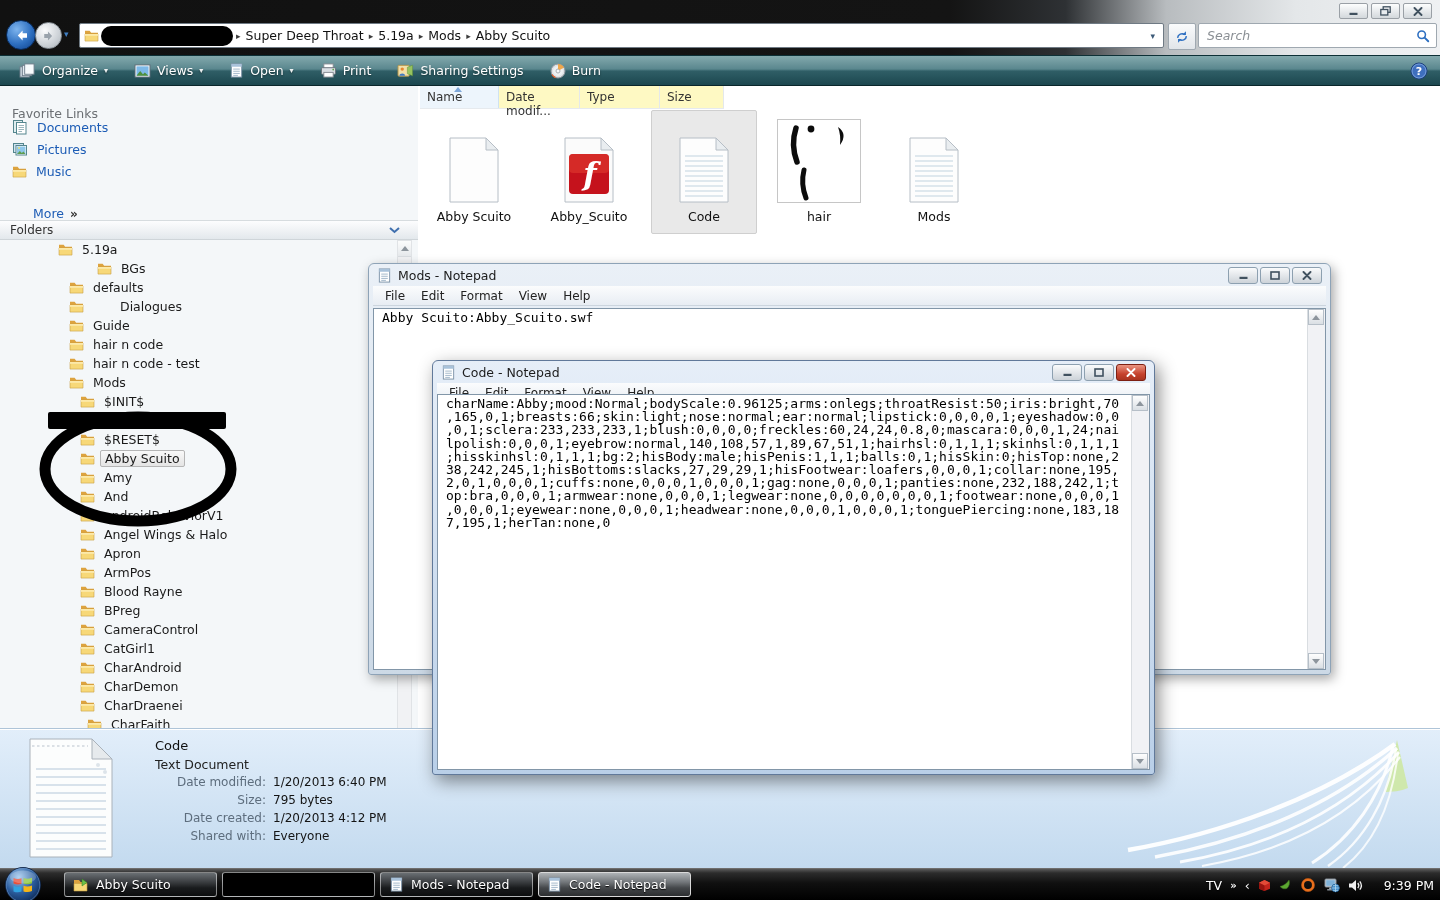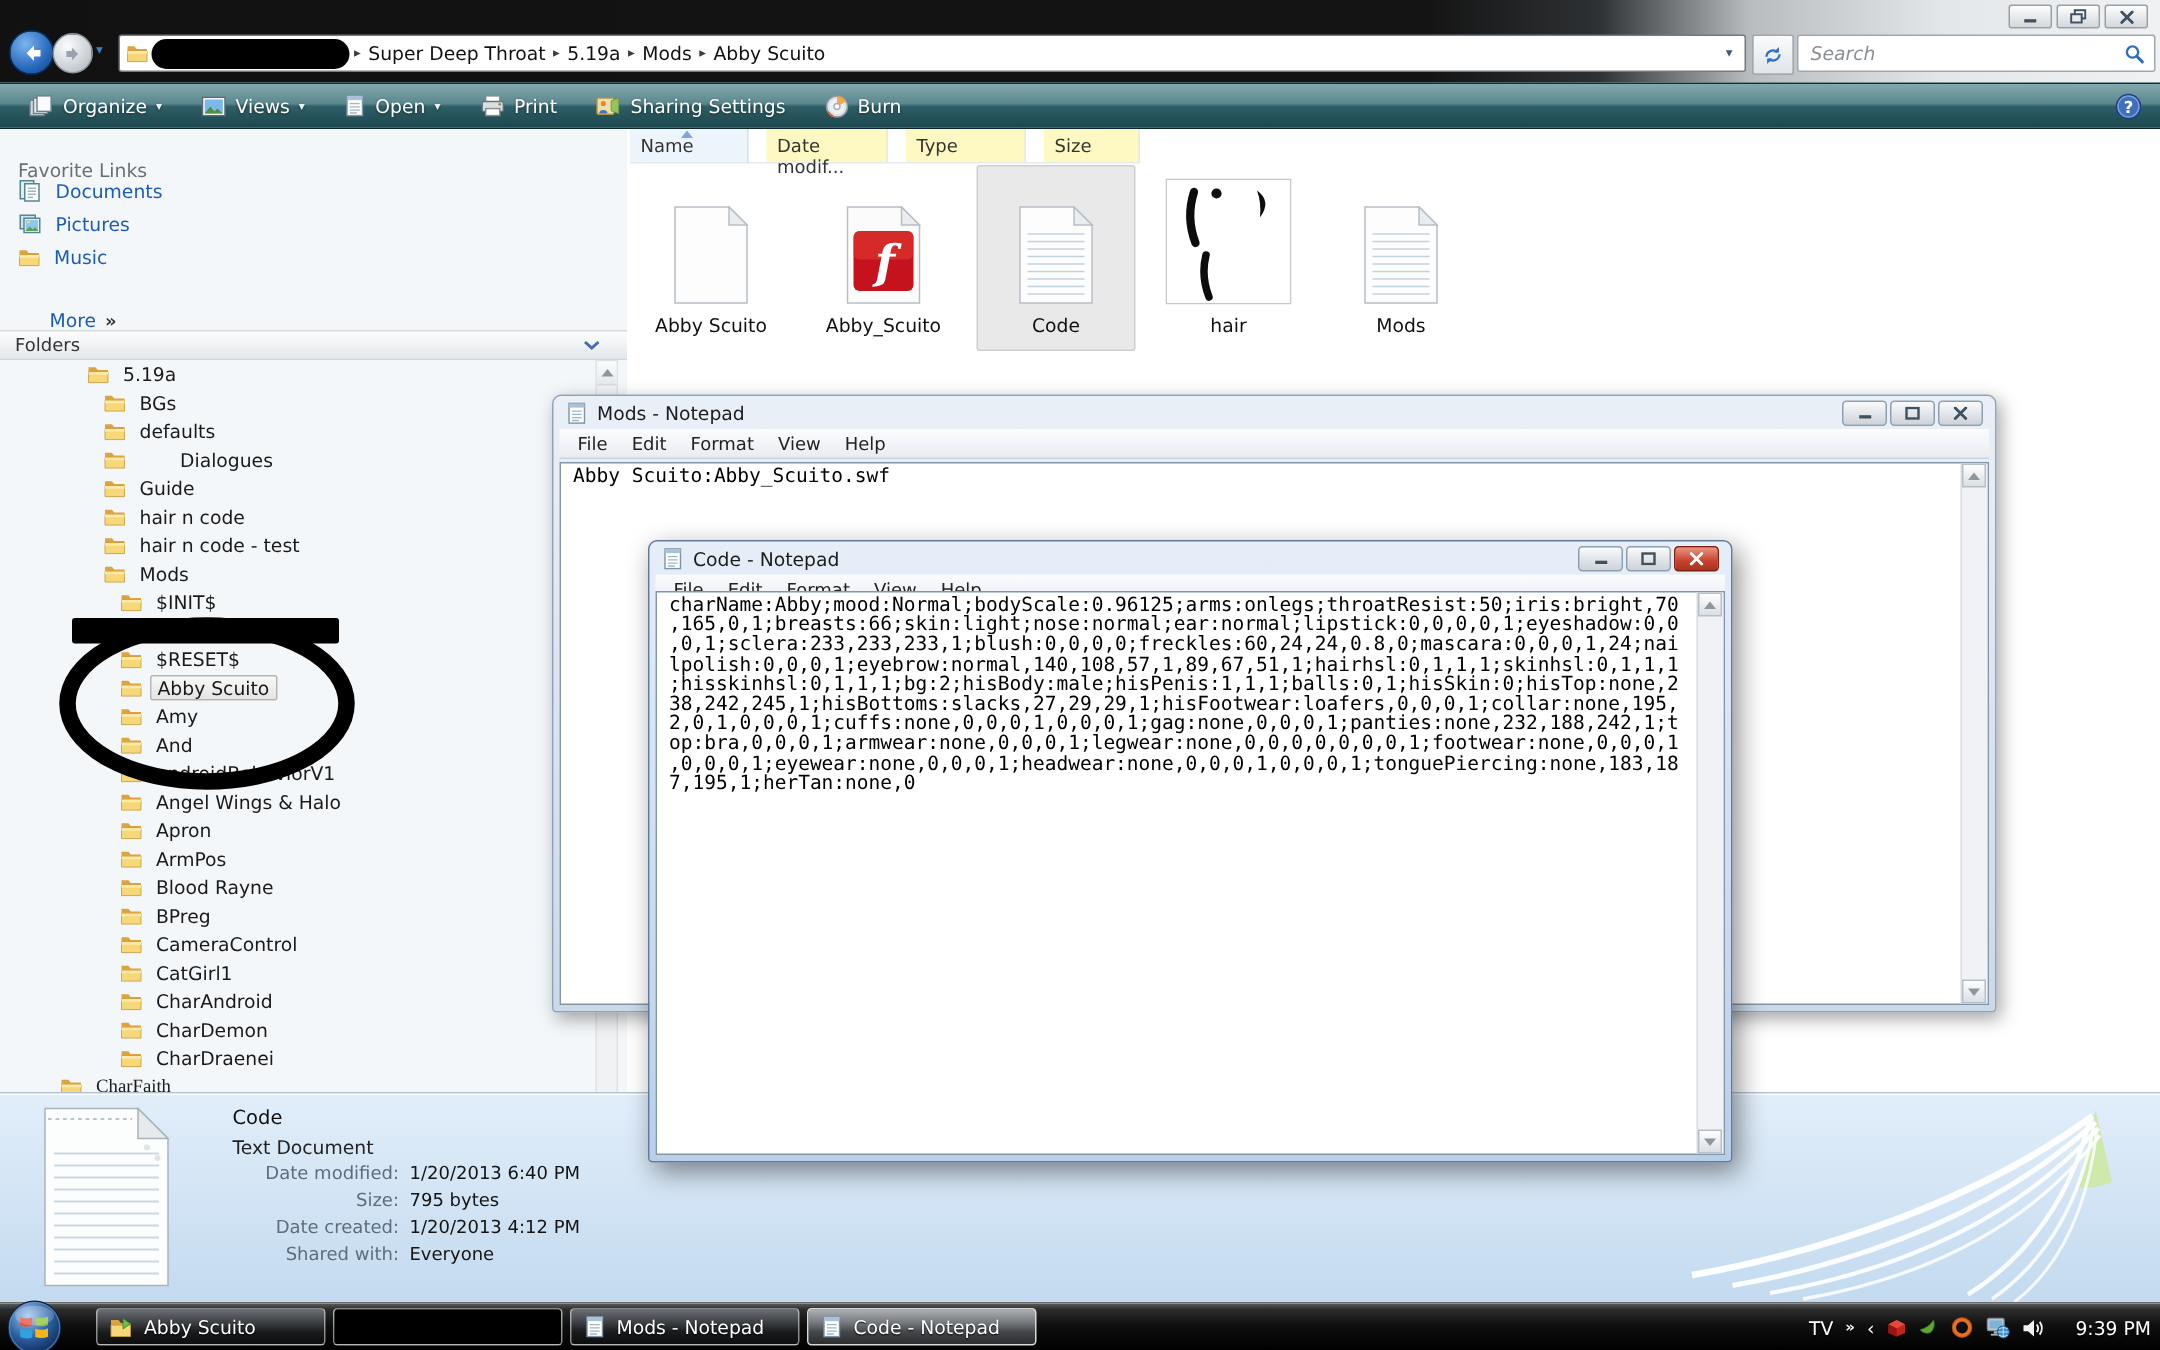--- a/index.html
+++ b/index.html
@@ -57,21 +57,21 @@
   .tree-row .lbl{padding:1px 4px;}
   .tree-row.sel .lbl{background:linear-gradient(#f9f9f9,#e4e4e4);border:1px solid #b5b5b5;border-radius:2px;padding:0 4px;}
   .tree-redact{position:absolute;left:48px;top:1px;width:178px;height:17px;background:#000;border-radius:2px;}
   .side-scroll{position:absolute;left:397px;top:154px;width:15px;height:572px;background:#f1f2f4;border:1px solid #e0e3e6;box-sizing:border-box;}
   .sb-arrow{position:absolute;left:0;width:13px;height:15px;background:linear-gradient(#fbfcfc,#e6e9ec);
     border-bottom:1px solid #d8dce0;display:flex;align-items:center;justify-content:center;}
   .tri-up{width:0;height:0;border-left:4px solid transparent;border-right:4px solid transparent;border-bottom:5px solid #8d959d;}
   .tri-down{width:0;height:0;border-left:4px solid transparent;border-right:4px solid transparent;border-top:5px solid #8d959d;}
 
   .filearea{position:absolute;left:418px;top:86px;width:1022px;height:642px;background:#fff;}
-  .cols{position:absolute;left:2px;top:0;display:flex;height:22px;border-bottom:1px solid #e6eaee;gap:12px;}
+  .cols{position:absolute;left:2px;top:0;display:flex;height:22px;border-bottom:1px solid #e6eaee;}
   .col{position:relative;box-sizing:border-box;border-right:1px solid #e4e8eb;padding:4px 0 0 7px;color:#333;background:#fef9c3;}
   .col.first{background:#edf5fc;border-right:1px solid #cfe2f2;}
   .sort-asc{position:absolute;left:34px;top:1px;width:0;height:0;border-left:4px solid transparent;border-right:4px solid transparent;border-bottom:5px solid #7da7d9;}
   .files{position:absolute;left:3px;top:24px;display:flex;gap:9px;}
   .file-item{width:104px;height:122px;position:relative;display:flex;flex-direction:column;align-items:center;border:1px solid transparent;}
   .file-item.sel{background:#e9e9e9;border:1px solid #cfcfcf;border-radius:2px;}
   .file-icon{height:92px;display:flex;align-items:flex-end;justify-content:center;}
   .file-label{margin-top:6px;font-size:12.5px;color:#111;}
 
   
@@ -352,21 +352,21 @@
         <div class="tree-row" style="padding-left: 58px;">
           <span class="icon">
             <svg width="15" height="13" viewBox="0 0 16 14">
               <path d="M1 2h5l1.6 2H15v2.2H1z" fill="#dda33f"></path>
               <path d="M1 5.4h14V13H1z" fill="#f7d878" stroke="#c49a3e" stroke-width="0.6"></path>
               <path d="M1 5.4h14v2H1z" fill="#fce9a8"></path>
             </svg>
           </span>
           <span class="lbl">5.19a</span>
         </div>
-        <div class="tree-row" style="padding-left: 69px; text-align: right;">
+        <div class="tree-row" style="padding-left: 97px; text-align: right;">
           <span class="icon">
             <svg width="15" height="13" viewBox="0 0 16 14">
               <path d="M1 2h5l1.6 2H15v2.2H1z" fill="#dda33f"></path>
               <path d="M1 5.4h14V13H1z" fill="#f7d878" stroke="#c49a3e" stroke-width="0.6"></path>
               <path d="M1 5.4h14v2H1z" fill="#fce9a8"></path>
             </svg>
           </span>
           <span class="lbl">BGs</span>
         </div>
         <div class="tree-row" style="padding-left: 69px;">
@@ -593,21 +593,21 @@
         <div class="tree-row" style="padding-left: 80px;">
           <span class="icon">
             <svg width="15" height="13" viewBox="0 0 16 14">
               <path d="M1 2h5l1.6 2H15v2.2H1z" fill="#dda33f"></path>
               <path d="M1 5.4h14V13H1z" fill="#f7d878" stroke="#c49a3e" stroke-width="0.6"></path>
               <path d="M1 5.4h14v2H1z" fill="#fce9a8"></path>
             </svg>
           </span>
           <span class="lbl">CharDraenei</span>
         </div>
-        <div class="tree-row" style="padding-left: 40px; font-family: Liberation Serif, serif;">
+        <div class="tree-row" style="padding-left: 87px;">
           <span class="icon">
             <svg width="15" height="13" viewBox="0 0 16 14">
               <path d="M1 2h5l1.6 2H15v2.2H1z" fill="#dda33f"></path>
               <path d="M1 5.4h14V13H1z" fill="#f7d878" stroke="#c49a3e" stroke-width="0.6"></path>
               <path d="M1 5.4h14v2H1z" fill="#fce9a8"></path>
             </svg>
           </span>
           <span class="lbl">CharFaith</span>
         </div>
       </div>

